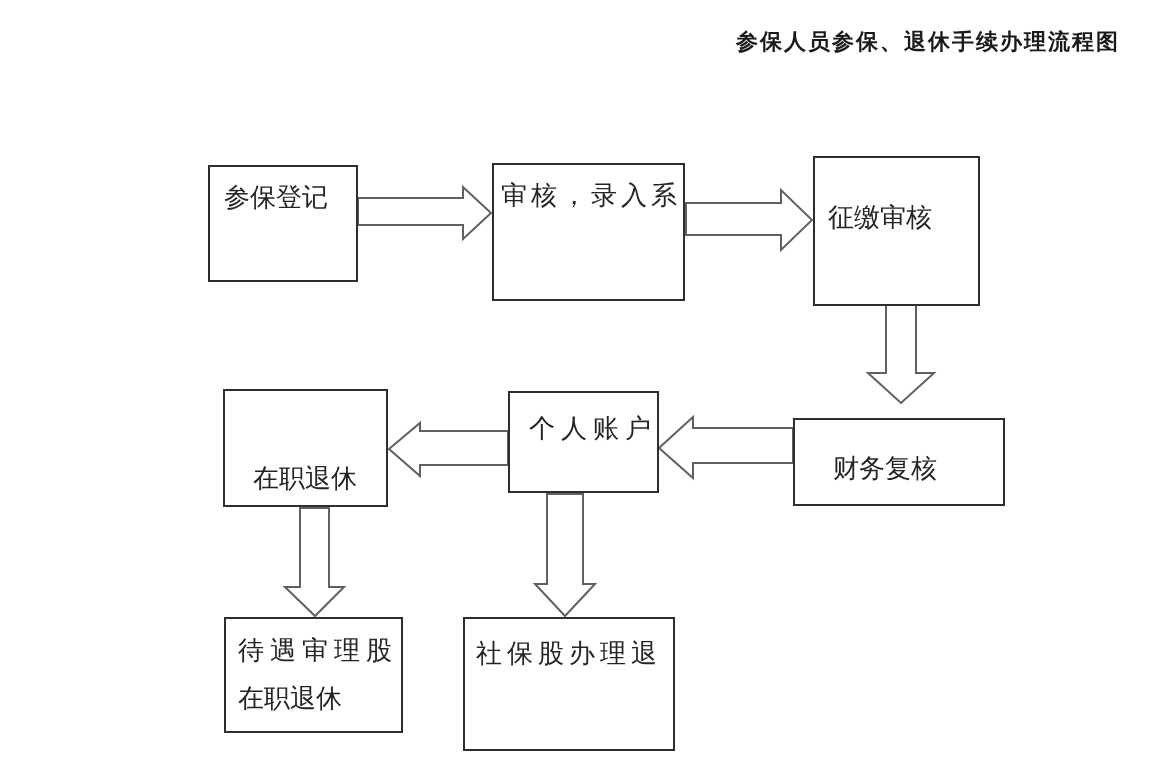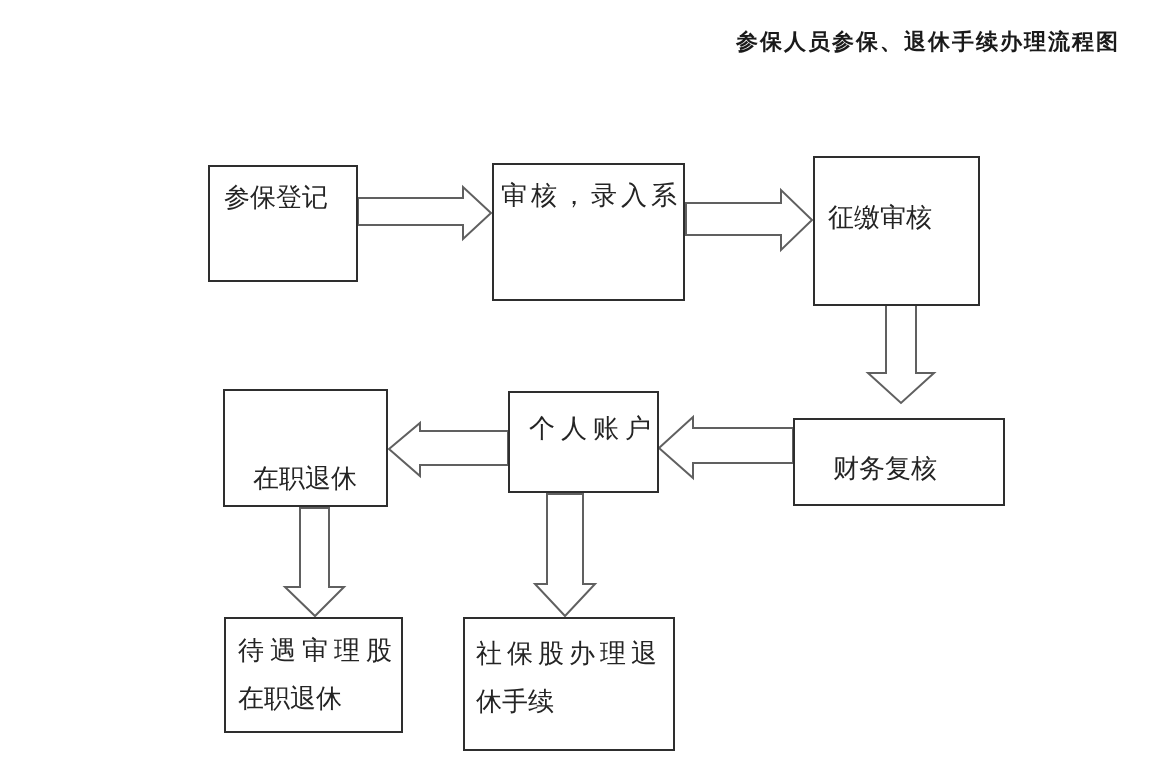--- a/index.html
+++ b/index.html
@@ -92,16 +92,15 @@
     <span class="ln l1">在职退休</span>
   </div>
 
   <div class="node n7">
     <span class="ln l1">待遇审理股</span>
     <span class="ln l2">在职退休</span>
   </div>
 
   <div class="node n8">
     <span class="ln l1">社保股办理退</span>
-    <span class="ln l2">休手续</span>
   </div>
 
 </div>
 
 </body></html>

